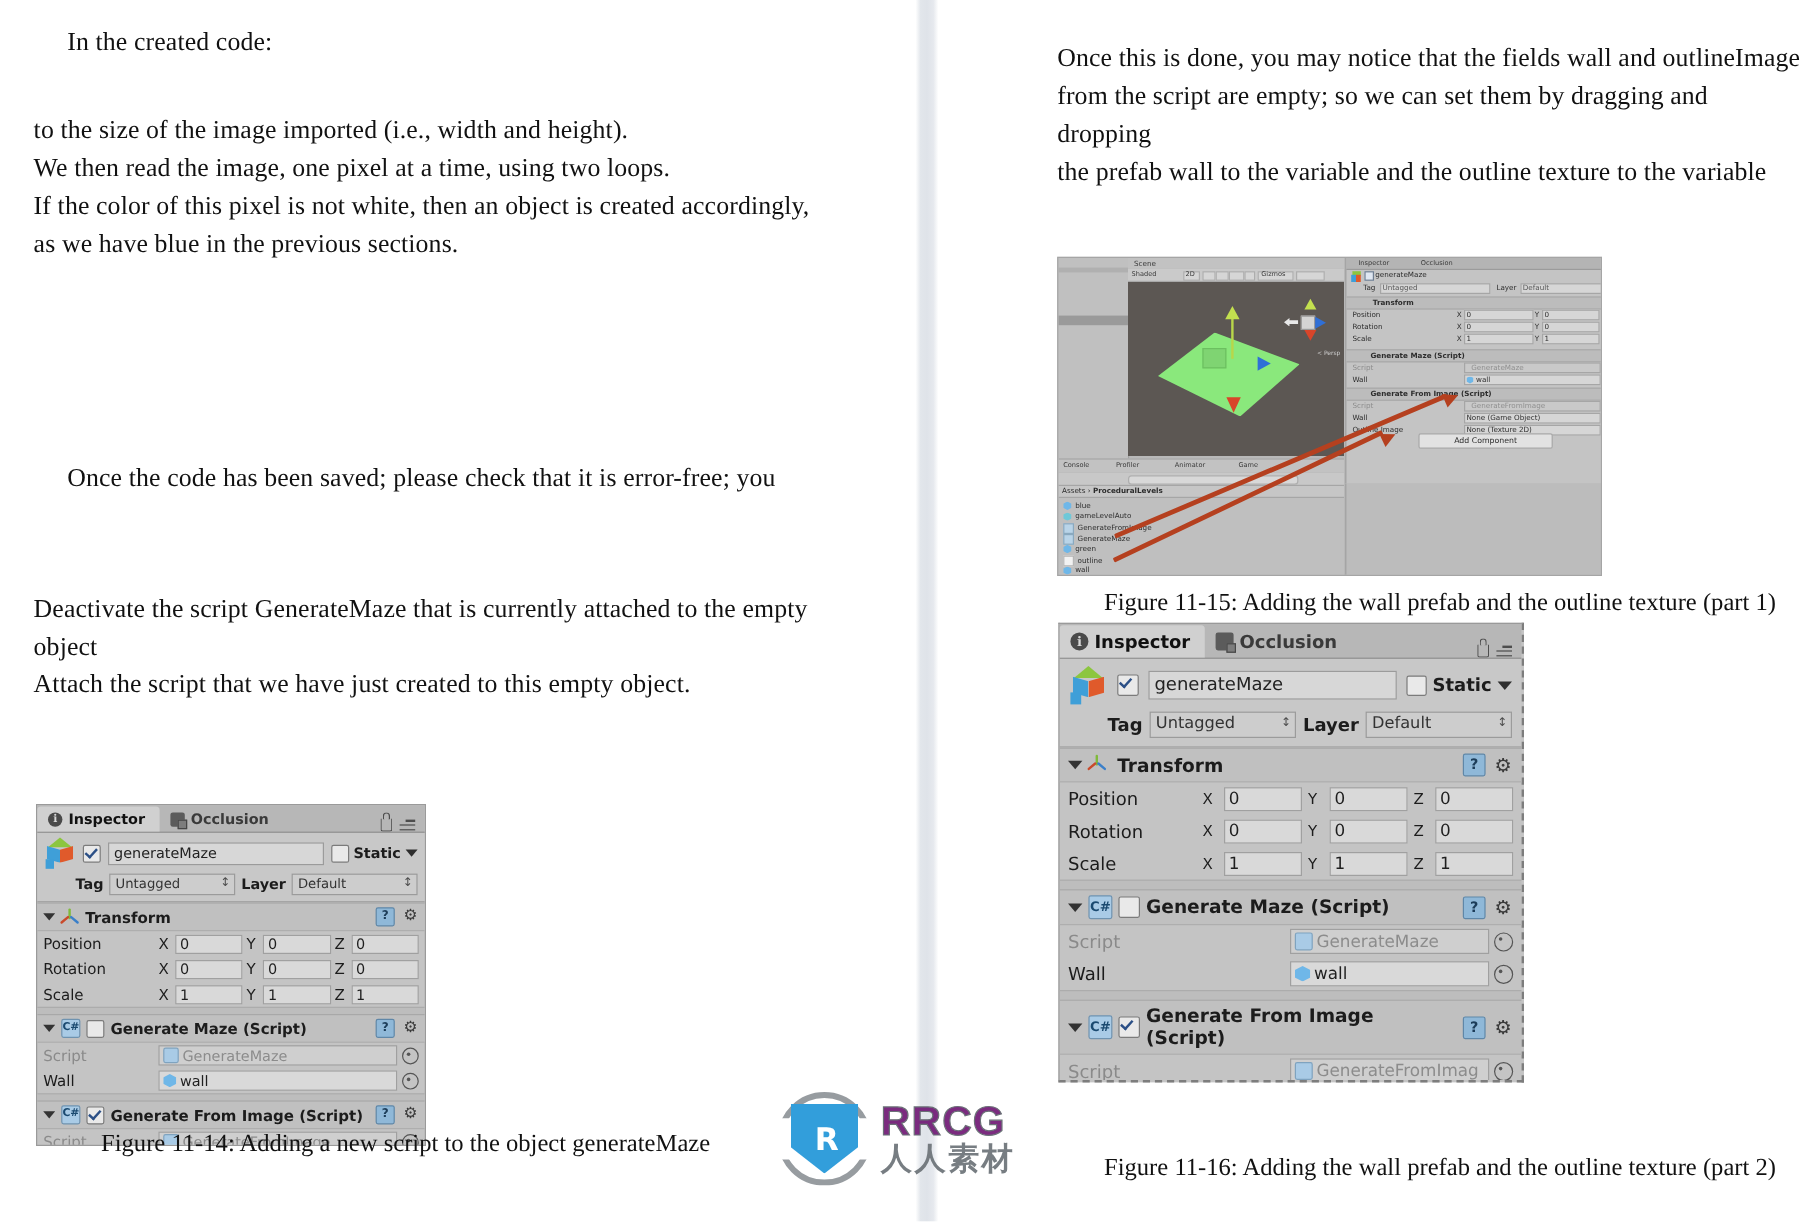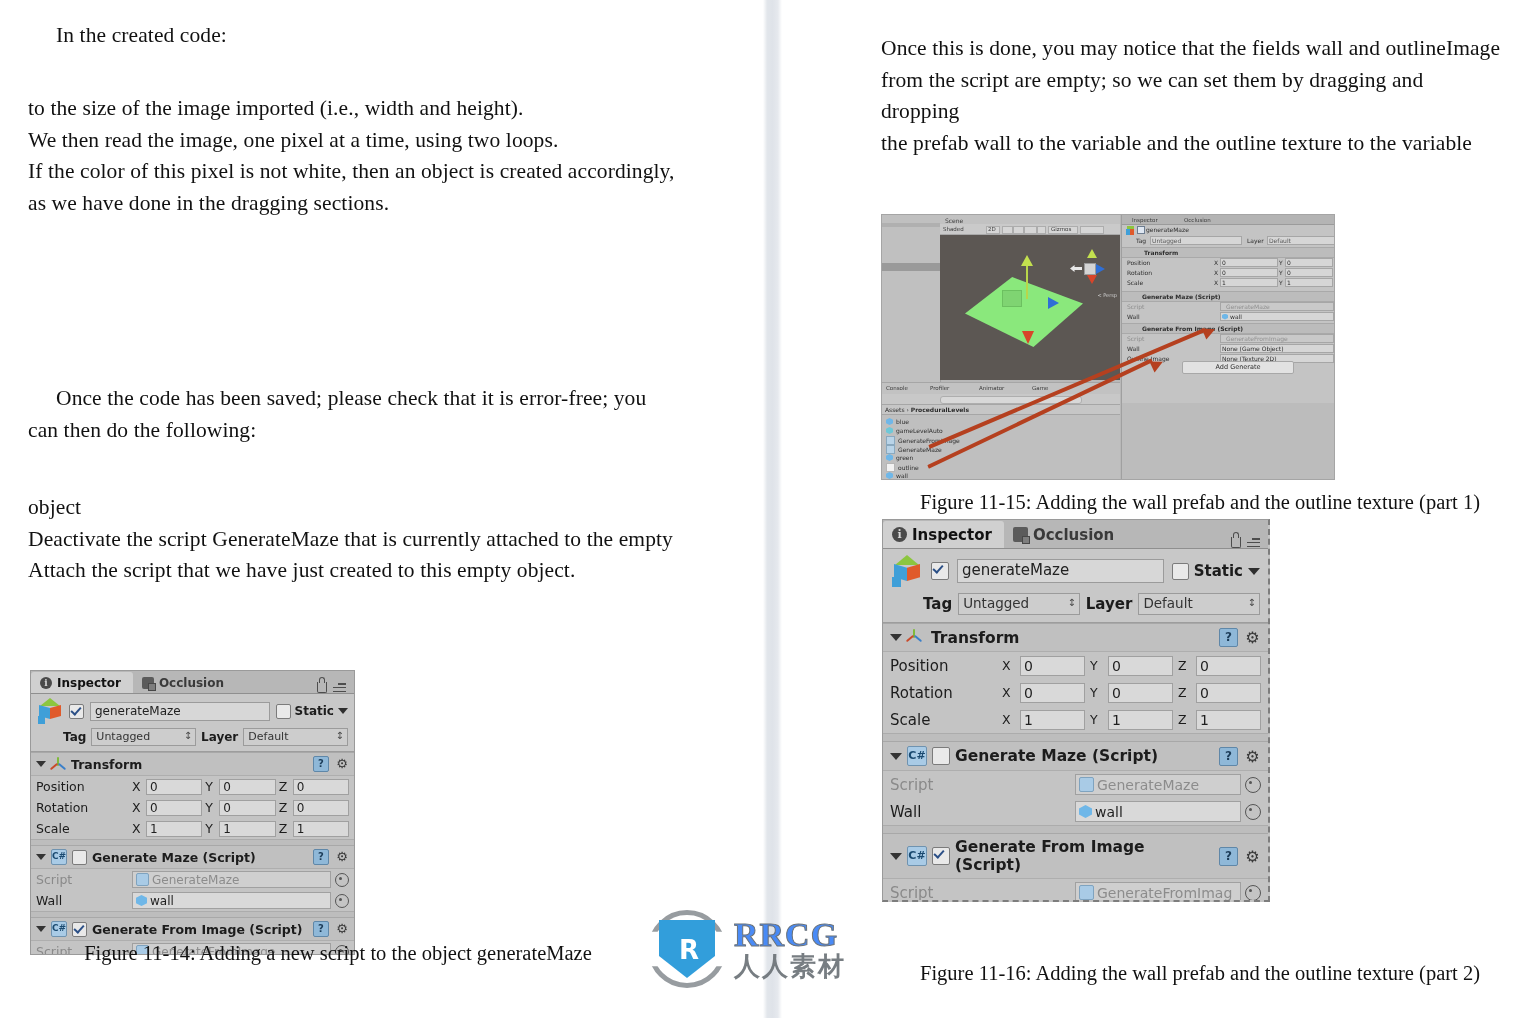--- a/index.html
+++ b/index.html
@@ -347,23 +347,23 @@
     clip-path: polygon(0 0,100% 0,100% 62%,50% 100%,0 62%);
   }
   .wm-letters {
     position:absolute; left:19px; top:20px; width:40px; height:40px;
     color:#ffffff; font-family:"DejaVu Sans","Liberation Sans",sans-serif;
     font-weight:800; font-size:26px; line-height:40px; text-align:center;
     letter-spacing:-4px;
   }
   .wm-text { display:flex; flex-direction:column; justify-content:center; }
   .wm-rrcg {
-    font-family:Liberation Serif, serif;
+    font-family:Liberation Sans, sans-serif;
     font-weight:800; font-size:34px; line-height:34px;
-    color:#3b82f6; letter-spacing:1px;
+    color:#701a75; letter-spacing:1px;
     -webkit-text-stroke: 1px #5f666c;
   }
   .wm-cn {
     font-family:"DejaVu Sans","Liberation Sans",sans-serif;
     font-weight:800; font-size:26px; line-height:28px;
     color:#6c7378; letter-spacing:2px;
   }
 </style>
 </head>
 <body>
@@ -373,31 +373,30 @@
 <div class="col-left">
 
   <div class="blk-a">
     <p class="para indent">In the created code:</p>
   </div>
 
   <div class="blk-b">
     <p class="para">to the size of the image imported (i.e., width and height).</p>
     <p class="para">We then read the image, one pixel at a time, using two loops.</p>
     <p class="para">If the color of this pixel is not white, then an object is created accordingly,</p>
-    <p class="para">as we have done in the dragging sections.</p>
+    <p class="para">as we have blue in the previous sections.</p>
   </div>
 
   <div class="blk-c">
     <p class="para indent">Once the code has been saved; please check that it is error-free; you</p>
-    <p class="para">can then do the following:</p>
   </div>
 
   <div class="blk-d">
+    <p class="para">Deactivate the script GenerateMaze that is currently attached to the empty</p>
     <p class="para">object</p>
-    <p class="para">Deactivate the script GenerateMaze that is currently attached to the empty</p>
     <p class="para">Attach the script that we have just created to this empty object.</p>
   </div>
 </div>
 
 <div class="unity" style="left:30px; top:670px; width:325px; height:285px;">
 
   <div class="u-tabbar">
     <div class="u-tab active" style="font-size:12px;">
       <span class="u-tab-icon">i</span>
       <span>Inspector</span>
@@ -697,21 +696,21 @@
     <span class="f15-irow" style="left:5px;top:120px;color:#8d8d8d;">Script</span>
     <span class="f15-ifield dim" style="left:98px;top:119px;width:112px;"></span>
     <span class="f15-irow" style="left:104px;top:120px;color:#909090;">GenerateFromImage</span>
     <span class="f15-irow" style="left:5px;top:130px;">Wall</span>
     <span class="f15-ifield" style="left:98px;top:129px;width:112px;"></span>
     <span class="f15-irow" style="left:100px;top:130px;">None (Game Object)</span>
     <span class="f15-irow" style="left:5px;top:140px;">Outline Image</span>
     <span class="f15-ifield" style="left:98px;top:139px;width:112px;"></span>
     <span class="f15-irow" style="left:100px;top:140px;">None (Texture 2D)</span>
 
-    <div class="f15-addcomp">Add Generate</div>
+    <div class="f15-addcomp">Add Component</div>
   </div>
 
   <div class="f15-below"></div>
 
   <div class="f15-arrow" style="left:46px; top:250px; width:248px; transform: rotate(-25.5deg);"></div>
   <div class="f15-arrowhead" style="left:270px; top:146px; transform: rotate(-25.5deg);"></div>
   <div class="f15-arrow" style="left:47px; top:230px; width:300px; transform: rotate(-23deg);"></div>
   <div class="f15-arrowhead" style="left:322px; top:113px; transform: rotate(-23deg);"></div>
 </div>
 

